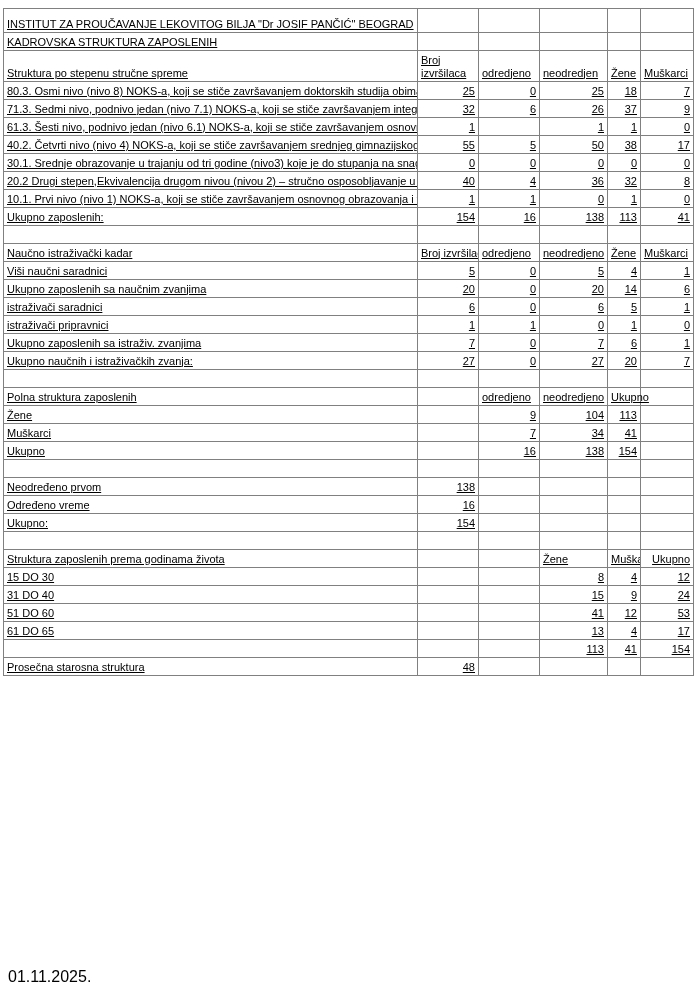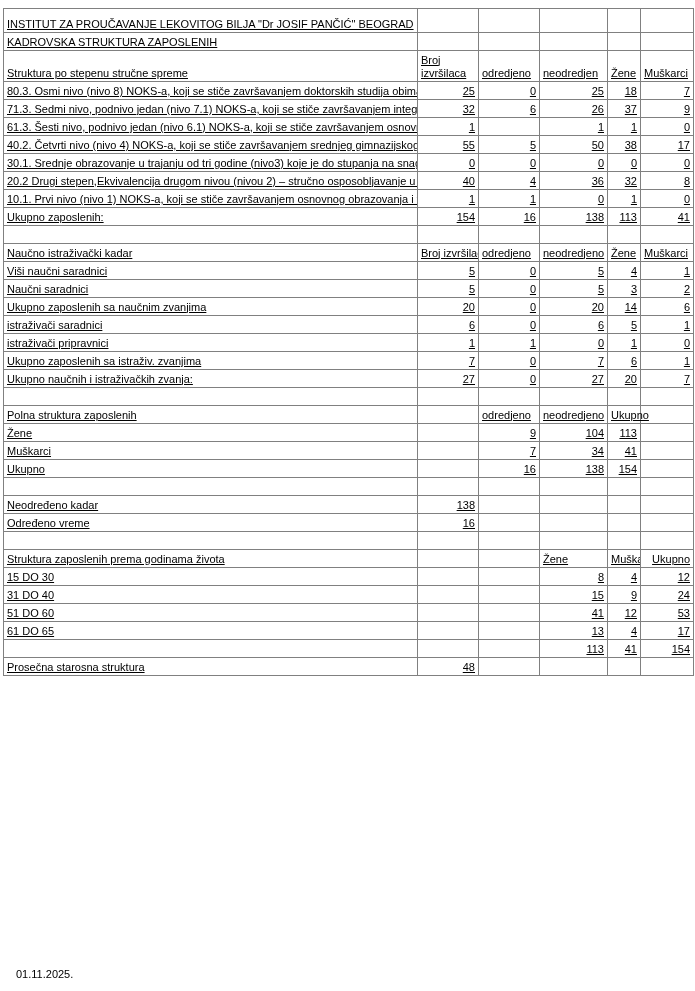--- a/index.html
+++ b/index.html
@@ -41,23 +41,23 @@
   }
   td.desc {
     white-space: normal;
     word-wrap: break-word;
   }
   td.num { text-align: right; }
   td.lbl { text-align: left; }
   td.blankrow { height: 15px; }
   .datestamp {
     position: absolute;
-    left: 16px;
+    left: 8px;
     top: 968px;
-    font-size: 11px;
+    font-size: 16px;
     font-weight: normal;
   }
   .clip { overflow: hidden; }
 </style>
 </head>
 <body>
 
 <div class="sheet">
 
   <table class="grid">
@@ -184,28 +184,20 @@
 
       <tr>
         <td class="lbl">Viši naučni saradnici</td>
         <td class="num">5</td>
         <td class="num">0</td>
         <td class="num">5</td>
         <td class="num">4</td>
         <td class="num">1</td>
       </tr>
       <tr>
-        <td class="lbl">Naučni saradnici</td>
-        <td class="num">5</td>
-        <td class="num">0</td>
-        <td class="num">5</td>
-        <td class="num">3</td>
-        <td class="num">2</td>
-      </tr>
-      <tr>
         <td class="lbl">Ukupno zaposlenih sa naučnim  zvanjima</td>
         <td class="num">20</td>
         <td class="num">0</td>
         <td class="num">20</td>
         <td class="num">14</td>
         <td class="num">6</td>
       </tr>
       <tr>
         <td class="lbl">istraživači saradnici</td>
         <td class="num">6</td>
@@ -284,30 +276,38 @@
       <tr>
         <td class="blankrow"></td>
         <td></td>
         <td></td>
         <td></td>
         <td></td>
         <td></td>
       </tr>
 
       <tr>
-        <td class="lbl">Neodređeno kadar</td>
+        <td class="lbl">Neodređeno prvom</td>
         <td class="num">138</td>
         <td></td>
         <td></td>
         <td></td>
         <td></td>
       </tr>
       <tr>
         <td class="lbl">Određeno vreme</td>
         <td class="num">16</td>
+        <td></td>
+        <td></td>
+        <td></td>
+        <td></td>
+      </tr>
+      <tr>
+        <td class="lbl">Ukupno:</td>
+        <td class="num">154</td>
         <td></td>
         <td></td>
         <td></td>
         <td></td>
       </tr>
 
       <tr>
         <td class="blankrow"></td>
         <td></td>
         <td></td>

